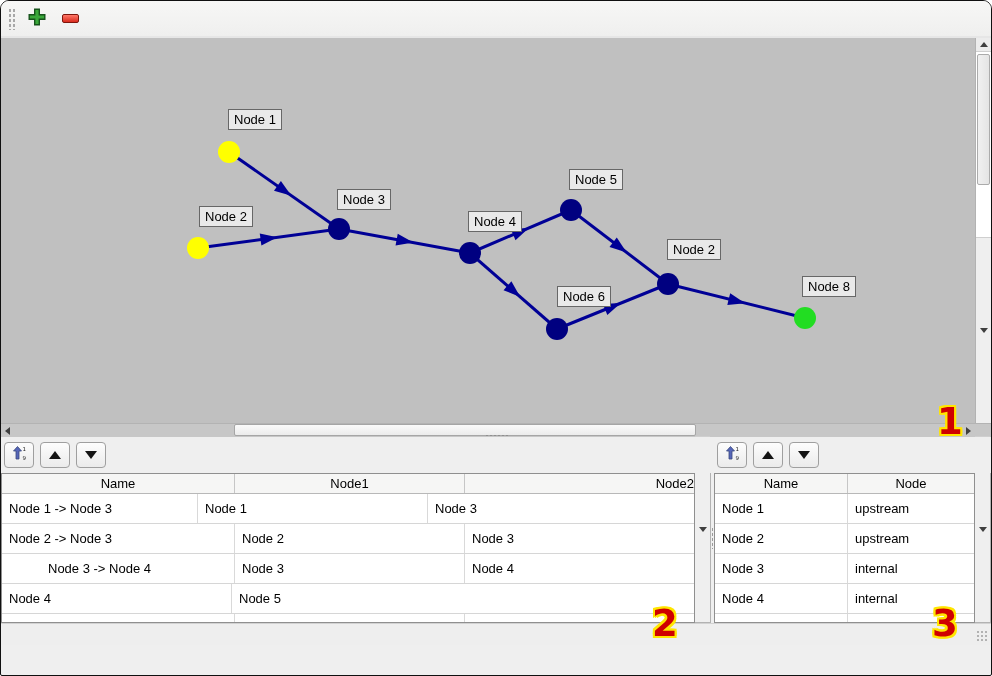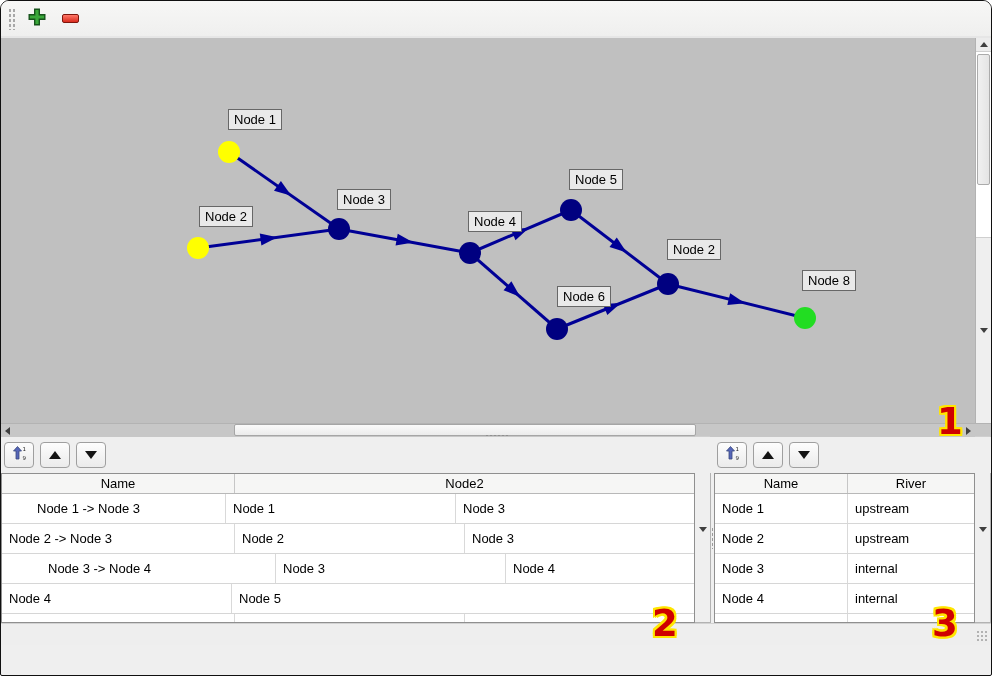--- a/index.html
+++ b/index.html
@@ -140,21 +140,21 @@
           <circle cx="667" cy="246" r="11" fill="#000080"></circle>
           <circle cx="804" cy="280" r="11" fill="#22dd22"></circle>
         </svg>
     <div class="nlabel" style="left: 227px; top: 71px;">Node 1</div>
         <div class="nlabel" style="left: 198px; top: 168px;">Node 2</div>
         <div class="nlabel" style="left: 336px; top: 151px;">Node 3</div>
         <div class="nlabel" style="left: 467px; top: 173px;">Node 4</div>
         <div class="nlabel" style="left: 568px; top: 131px;">Node 5</div>
         <div class="nlabel" style="left: 556px; top: 248px;">Node 6</div>
         <div class="nlabel" style="left: 666px; top: 201px;">Node 2</div>
-        <div class="nlabel" style="left: 801px; top: 232px;">Node 8</div>
+        <div class="nlabel" style="left: 801px; top: 238px;">Node 8</div>
       </div>
     <div class="vscroll">
       <div class="sb-btn top">
           <span class="tri-up"></span>
         </div>
       <div class="v-thumb"></div>
       <div class="sb-btn bottom">
           <span class="tri-down"></span>
         </div>
     </div>
@@ -189,35 +189,36 @@
             <span class="tri-up-big"></span>
           </div>
         <div class="tbtn">
             <span class="tri-down-big"></span>
           </div>
       </div>
       <div class="table-area">
         <div class="grid">
           <div class="grid-head">
               <div class="hcell" style="width: 233px;">Name</div>
-              <div class="hcell" style="flex: 1 1 0%; border-right: none;">Node2</div>
+              <div class="hcell" style="width: 230px;">Node1</div>
+              <div class="hcell" style="flex: 1 1 0%; border-right: none; text-align: right;">Node2</div>
             </div>
           <div class="grid-body">
               <div class="grow">
-                <div class="gcell" style="width: 196px; margin-left: 28px;">Node 1 -&gt; Node 3</div>
+                <div class="gcell" style="width: 196px;">Node 1 -&gt; Node 3</div>
                 <div class="gcell" style="width: 230px;">Node 1</div>
                 <div class="gcell" style="flex: 1 1 0%; border-right: none;">Node 3</div>
               </div>
               <div class="grow">
                 <div class="gcell" style="width: 233px;">Node 2 -&gt; Node 3</div>
                 <div class="gcell" style="width: 230px;">Node 2</div>
                 <div class="gcell" style="flex: 1 1 0%; border-right: none;">Node 3</div>
               </div>
               <div class="grow">
-                <div class="gcell" style="width: 274px; padding-left: 46px;">Node 3 -&gt; Node 4</div>
+                <div class="gcell" style="width: 233px; padding-left: 46px;">Node 3 -&gt; Node 4</div>
                 <div class="gcell" style="width: 230px;">Node 3</div>
                 <div class="gcell" style="flex: 1 1 0%; border-right: none;">Node 4</div>
               </div>
               <div class="grow">
                 <div class="gcell" style="width: 230px;">Node 4</div>
                 <div class="gcell" style="flex: 1 1 0%; border-right: none;">Node 5</div>
               </div>
               <div class="grow">
                 <div class="gcell" style="width: 233px;"></div>
                 <div class="gcell" style="width: 230px;"></div>
@@ -256,21 +257,21 @@
             <span class="tri-up-big"></span>
           </div>
         <div class="tbtn">
             <span class="tri-down-big"></span>
           </div>
       </div>
       <div class="table-area">
         <div class="grid">
           <div class="grid-head">
               <div class="hcell" style="width: 133px;">Name</div>
-              <div class="hcell" style="flex: 1 1 0%; border-right: none;">River</div>
+              <div class="hcell" style="flex: 1 1 0%; border-right: none;">Node</div>
             </div>
           <div class="grid-body">
               <div class="grow">
                 <div class="gcell" style="width: 133px;">Node 1</div>
                 <div class="gcell" style="flex: 1 1 0%; border-right: none;">upstream</div>
               </div>
               <div class="grow">
                 <div class="gcell" style="width: 133px;">Node 2</div>
                 <div class="gcell" style="flex: 1 1 0%; border-right: none;">upstream</div>
               </div>

